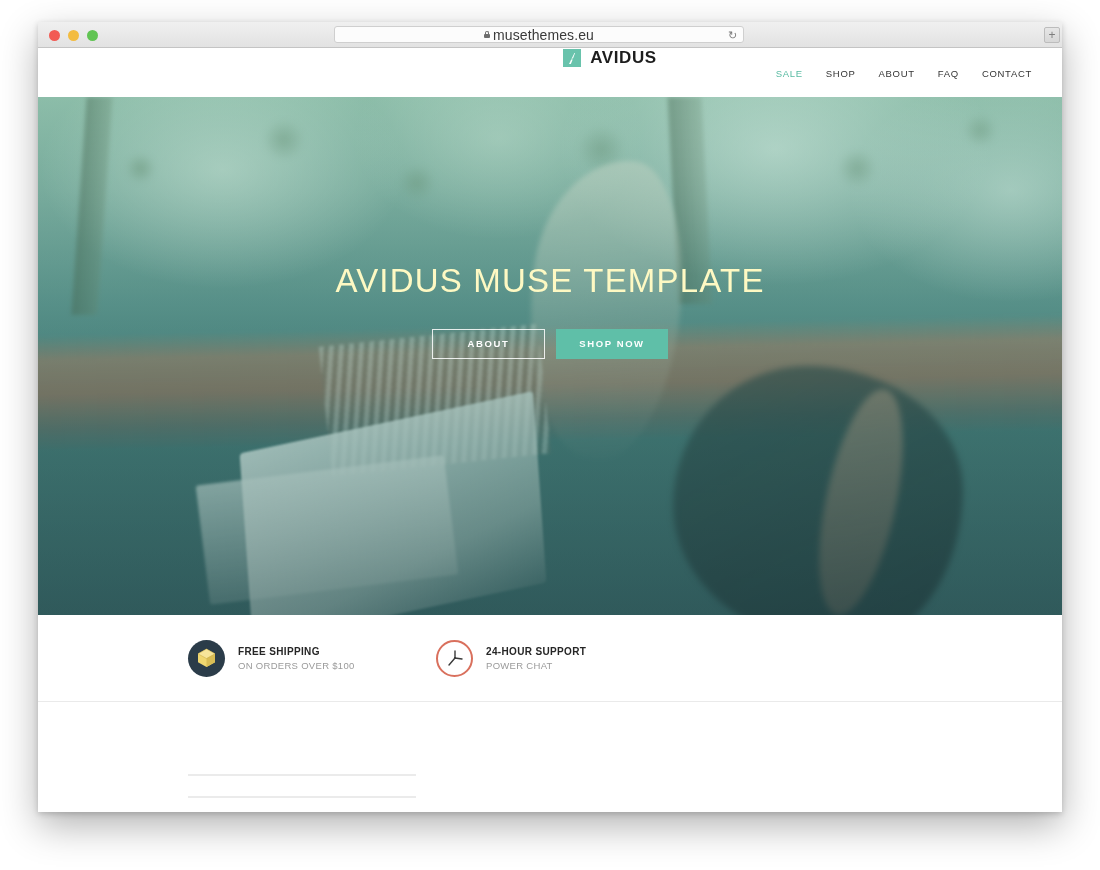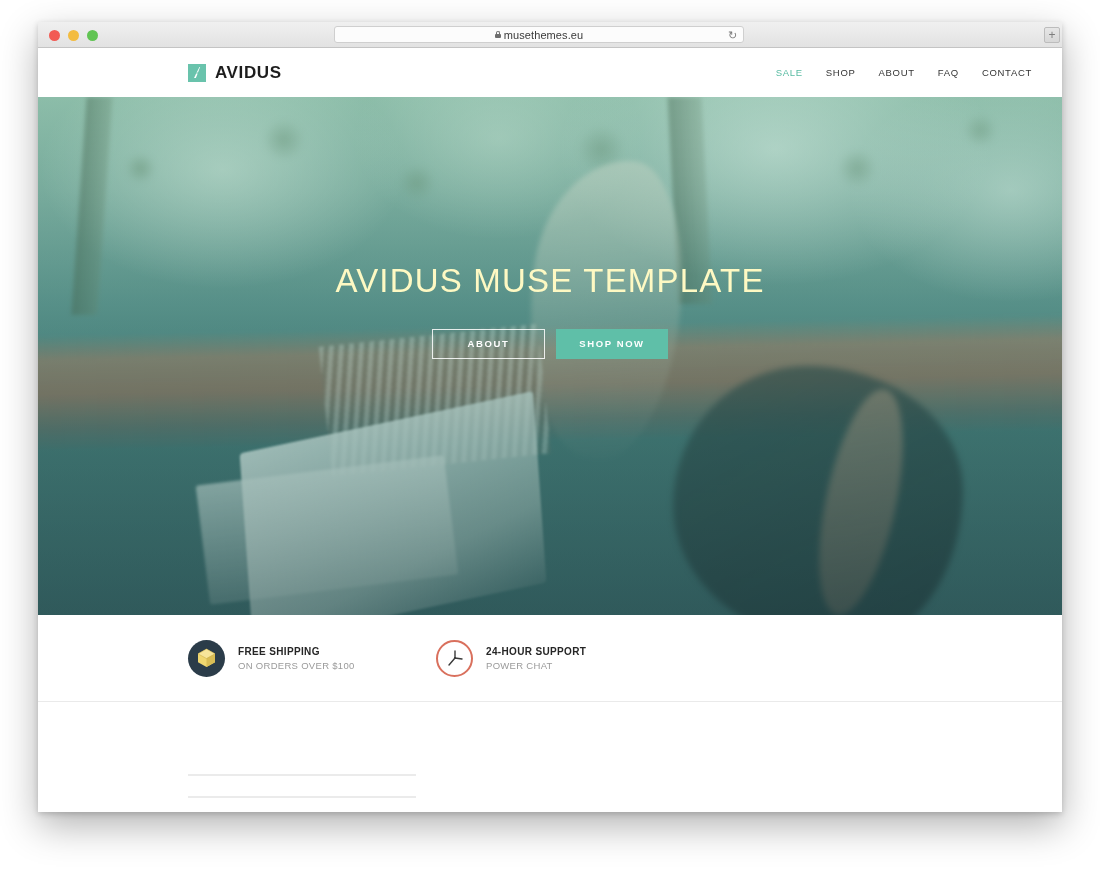--- a/index.html
+++ b/index.html
@@ -49,21 +49,21 @@
   .lock-icon .body {
     position: absolute; bottom: 0; left: 0;
     width: 6px; height: 4px; background: #6e6e6e; border-radius: 1px;
   }
   .lock-icon .shackle {
     position: absolute; top: 0; left: 1.2px;
     width: 3.6px; height: 3.6px;
     border: 1px solid #6e6e6e; border-bottom: none;
     border-radius: 2px 2px 0 0;
   }
-  .url-text { font-size: 11px; color: #3a3a3a; letter-spacing: .1px; }
+  .url-text { font-size: 14px; color: #3a3a3a; letter-spacing: .1px; }
   .reload-btn {
     position: absolute; right: 5px; top: 3px;
     width: 11px; height: 11px; color: #7a7a7a;
     font-size: 11px; line-height: 11px; text-align: center;
   }
   .newtab-btn {
     position: absolute; right: 2px; top: 5px;
     width: 16px; height: 16px;
     background: linear-gradient(#e6e6e6,#d7d7d7);
     border: 1px solid #bcbcbc; border-radius: 2px;
@@ -71,20 +71,21 @@
   }
 
   
   #site { position: relative; width: 1024px; height: 764px; background:#fff; overflow:hidden; }
 
   
   #site-header {
     position: relative; height: 49px; background: #ffffff;
     display: flex; align-items: center;
     padding: 0 30px 0 150px;
+    flex-direction: column;
   }
   .brand { display: flex; align-items: center; gap: 9px; }
   .brand-mark {
     width: 18px; height: 18px; background: #69c3ac;
     display: flex; align-items: center; justify-content: center;
   }
   .brand-mark svg { display: block; }
   .brand-text {
     font-size: 17px; font-weight: bold; letter-spacing: .6px; color: #1d1d1d;
   }

